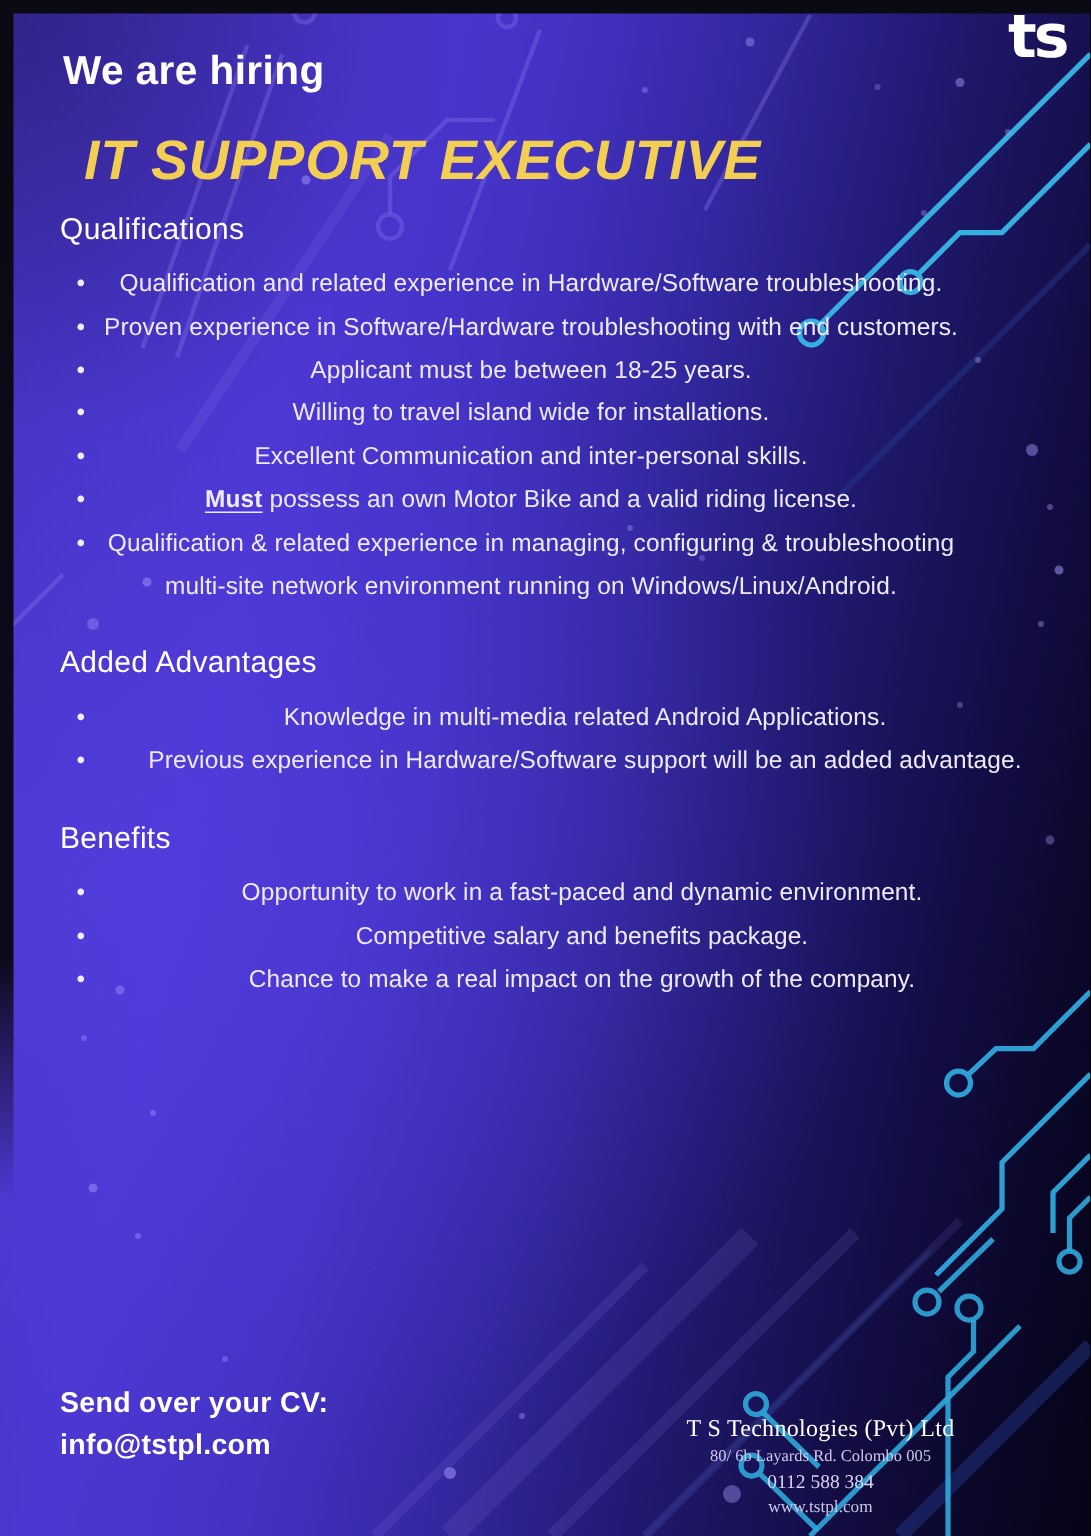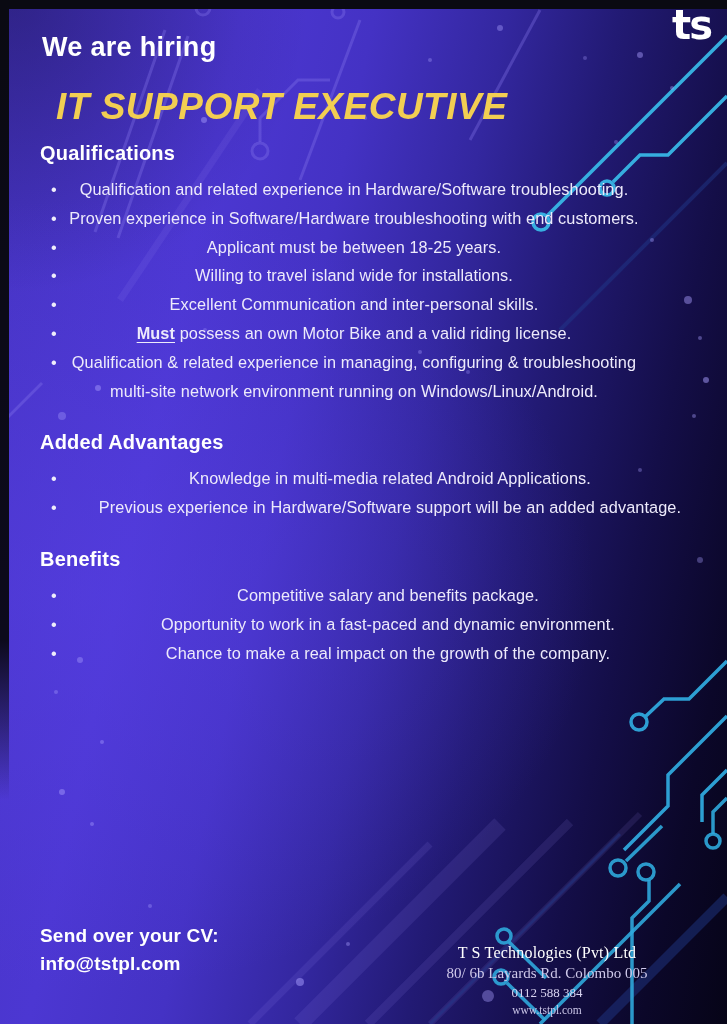--- a/index.html
+++ b/index.html
@@ -16,33 +16,33 @@
   .bg-decor{position:absolute;inset:0;}
   .topbar{position:absolute;left:0;top:0;width:727px;height:9px;background:#0a0a12;}
   .leftbar{position:absolute;left:0;top:0;width:9px;height:800px;
     background:linear-gradient(to bottom,#0a0a12 0%,#0c0a1c 80%,rgba(12,10,28,0) 100%);}
   .logo{position:absolute;top:2px;right:16px;color:#fff;font-size:40px;font-weight:700;
     letter-spacing:-2px;font-family:"DejaVu Sans","Liberation Sans",sans-serif;}
   .eyebrow{position:absolute;left:42px;top:32px;color:#fff;font-size:27px;font-weight:700;letter-spacing:0.3px;}
   .title{position:absolute;left:40px;top:70px;margin:16px;color:#F2CE52;font-size:37px;font-weight:700;
     font-style:italic;letter-spacing:0.5px;white-space:nowrap;}
   .content{position:absolute;left:40px;top:142px;width:672px;color:#EDEAFB;}
-  .content h2{color:#fff;font-size:20px;font-weight:700;letter-spacing:0.2px;margin:26px 0 10px 0;}
+  .content h2{color:#fff;font-size:20px;font-weight:400;letter-spacing:0.2px;margin:26px 0 10px 0;}
   .content section:first-child h2{margin-top:0;}
   .content ul{list-style:none;margin:0;padding:0 0 0 28px;font-size:16.3px;line-height:28.8px;letter-spacing:0.1px;text-align:center;}
   .content li{position:relative;}
   .content li::before{content:"\2022";position:absolute;left:-17px;color:#efedfa;}
   .w-qual ul{max-width:572px;}
   .w-adv ul{max-width:652px;}
   .w-ben ul{max-width:640px;}
   .mu{font-weight:700;text-decoration:underline;text-underline-offset:3px;}
   .cv{position:absolute;left:40px;top:922px;color:#fff;font-size:19px;font-weight:700;line-height:28px;letter-spacing:0.2px;}
   .company{position:absolute;right:42px;top:944px;width:276px;text-align:center;color:#fff;font-family:Liberation Serif, serif;}
   .c-name{font-size:16px;letter-spacing:0.2px;margin-bottom:3px;}
-  .c-addr{font-size:15px;color:#cfc9ea;margin-bottom:3px;}
+  .c-addr{font-size:11px;color:#cfc9ea;margin-bottom:3px;}
   .c-phone{font-size:13px;color:#d8d3f0;margin-bottom:3px;}
   .c-web{font-size:11.5px;color:#c9c4e6;}
 </style>
 </head>
 <body>
 
 <div class="poster">
 
   <svg class="bg-decor" width="727" height="1024" viewBox="0 0 727 1024">
 
@@ -160,22 +160,22 @@
       <h2>Added Advantages</h2>
       <ul>
         <li>Knowledge in multi-media related Android Applications.</li>
         <li>Previous experience in Hardware/Software support will be an added advantage.</li>
       </ul>
     </section>
 
     <section class="w-ben">
       <h2>Benefits</h2>
       <ul>
+        <li>Opportunity to work in a fast-paced and dynamic environment.</li>
         <li>Competitive salary and benefits package.</li>
-        <li>Opportunity to work in a fast-paced and dynamic environment.</li>
         <li>Chance to make a real impact on the growth of the company.</li>
       </ul>
     </section>
 
   </div>
 
   <div class="cv">
     <div>Send over your CV:</div>
     <div>info@tstpl.com</div>
   </div>

